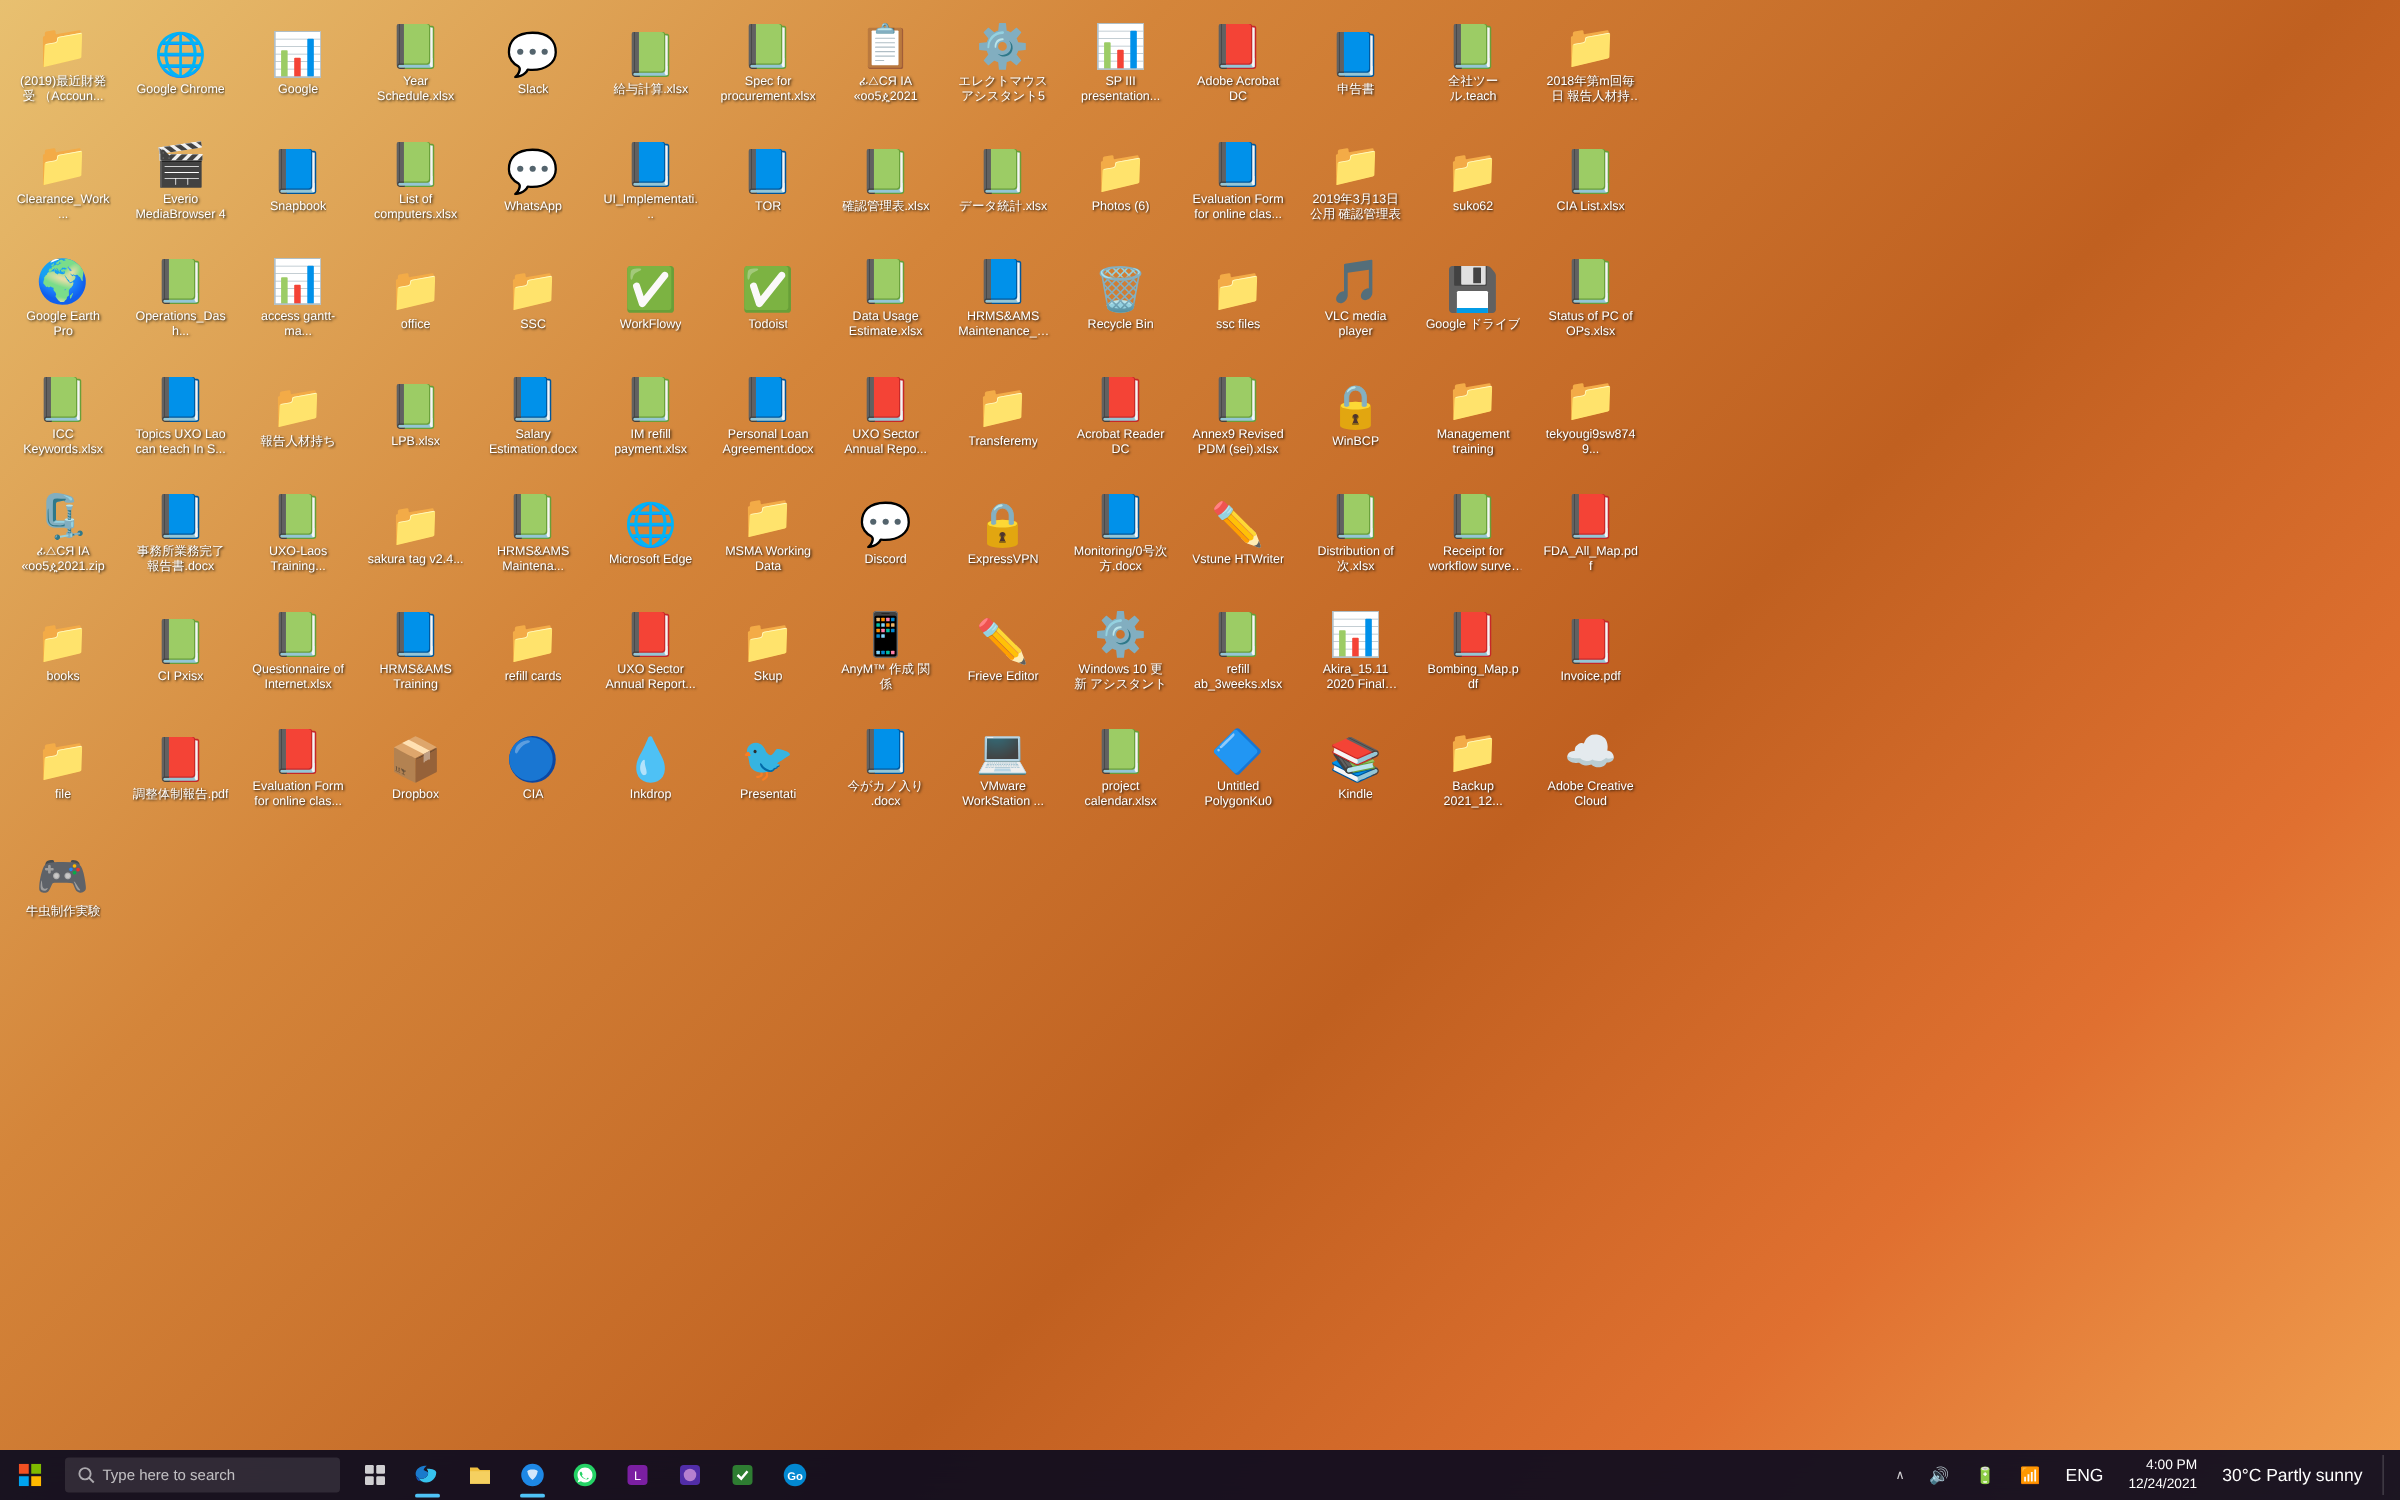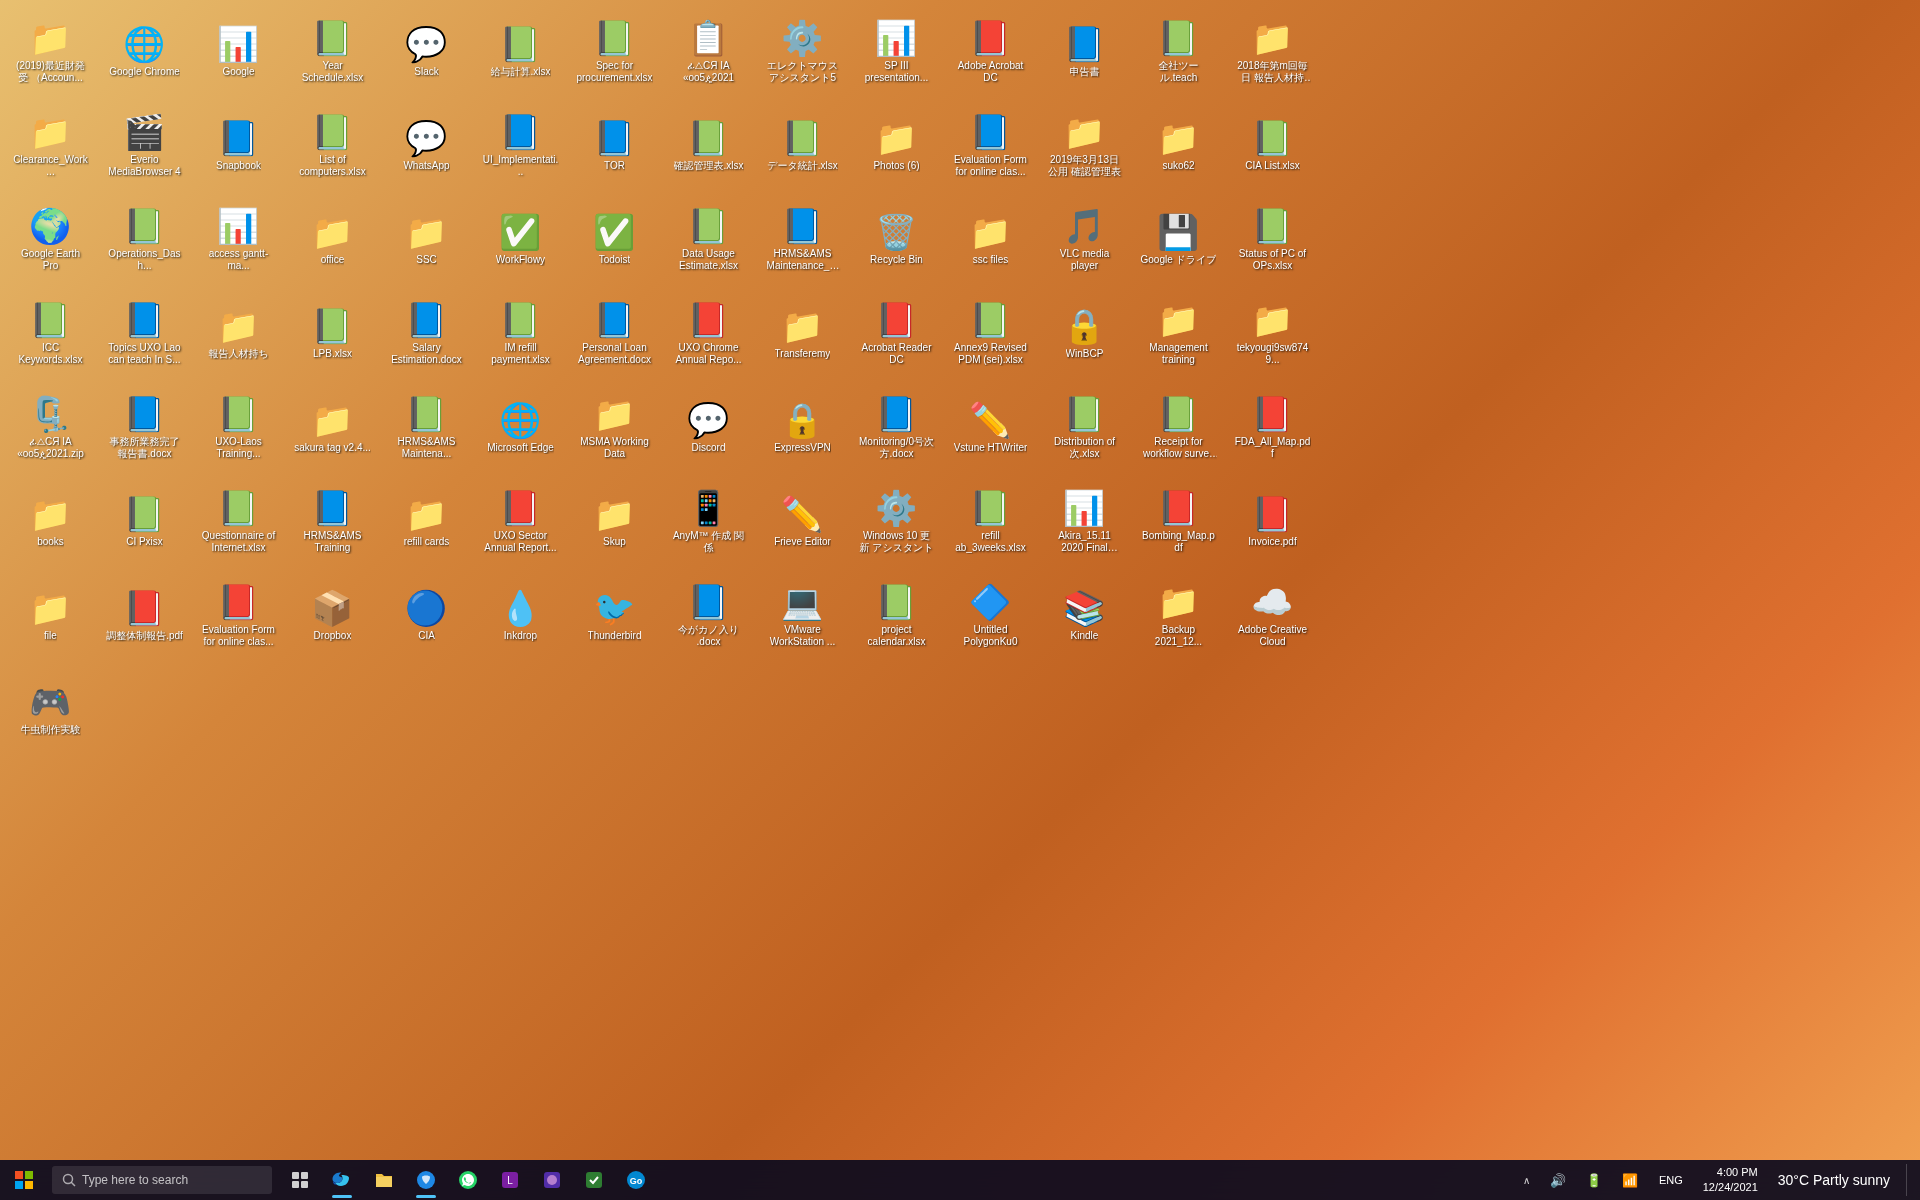--- a/index.html
+++ b/index.html
@@ -375,21 +375,21 @@
     <div class="icon" title="IM refill payment.xlsx">
       <div class="icon-img" style="font-size: 34px; line-height: 1;">📗</div>
       <div class="icon-label">IM refill payment.xlsx</div>
     </div>
     <div class="icon" title="Personal Loan Agreement.docx">
       <div class="icon-img" style="font-size: 34px; line-height: 1;">📘</div>
       <div class="icon-label">Personal Loan Agreement.docx</div>
     </div>
     <div class="icon" title="UXO Sector Annual Repo...">
       <div class="icon-img" style="font-size: 34px; line-height: 1;">📕</div>
-      <div class="icon-label">UXO Chrome Annual Repo...</div>
+      <div class="icon-label">UXO Sector Annual Repo...</div>
     </div>
     <div class="icon" title="Transferemy">
       <div class="icon-img" style="font-size: 34px; line-height: 1;">📁</div>
       <div class="icon-label">Transferemy</div>
     </div>
     <div class="icon" title="Acrobat Reader DC">
       <div class="icon-img" style="font-size: 34px; line-height: 1;">📕</div>
       <div class="icon-label">Acrobat Reader DC</div>
     </div>
     <div class="icon" title="Annex9 Revised PDM (sei).xlsx">
@@ -547,21 +547,21 @@
     <div class="icon" title="CIA">
       <div class="icon-img" style="font-size: 34px; line-height: 1;">🔵</div>
       <div class="icon-label">CIA</div>
     </div>
     <div class="icon" title="Inkdrop">
       <div class="icon-img" style="font-size: 34px; line-height: 1;">💧</div>
       <div class="icon-label">Inkdrop</div>
     </div>
     <div class="icon" title="Thunderbird">
       <div class="icon-img" style="font-size: 34px; line-height: 1;">🐦</div>
-      <div class="icon-label">Thunderbird</div>
+      <div class="icon-label">Presentati</div>
     </div>
     <div class="icon" title="今がカノ入り
 .docx">
       <div class="icon-img" style="font-size: 34px; line-height: 1;">📘</div>
       <div class="icon-label">今がカノ入り
 .docx</div>
     </div>
     <div class="icon" title="VMware WorkStation ...">
       <div class="icon-img" style="font-size: 34px; line-height: 1;">💻</div>
       <div class="icon-label">VMware WorkStation ...</div>
@@ -689,21 +689,21 @@
       🔊
     </div>
     <div class="taskbar-sys-icons" style="font-size:13px;">
       🔋
     </div>
     <div class="taskbar-sys-icons" style="font-size:13px;">
       📶
     </div>
 
     <div class="taskbar-sys-icons">
-      <span style="font-size:11px;">ENG</span>
+      <span style="font-size:14px;">ENG</span>
     </div>
 
     <div class="taskbar-time">
       <div style="font-size:11px; font-weight:500;">4:00 PM</div>
       <div style="font-size:11px;">12/24/2021</div>
     </div>
 
     <div class="taskbar-sys-icons">
       <span style="font-size:14px;">30°C  Partly sunny</span>
     </div>

